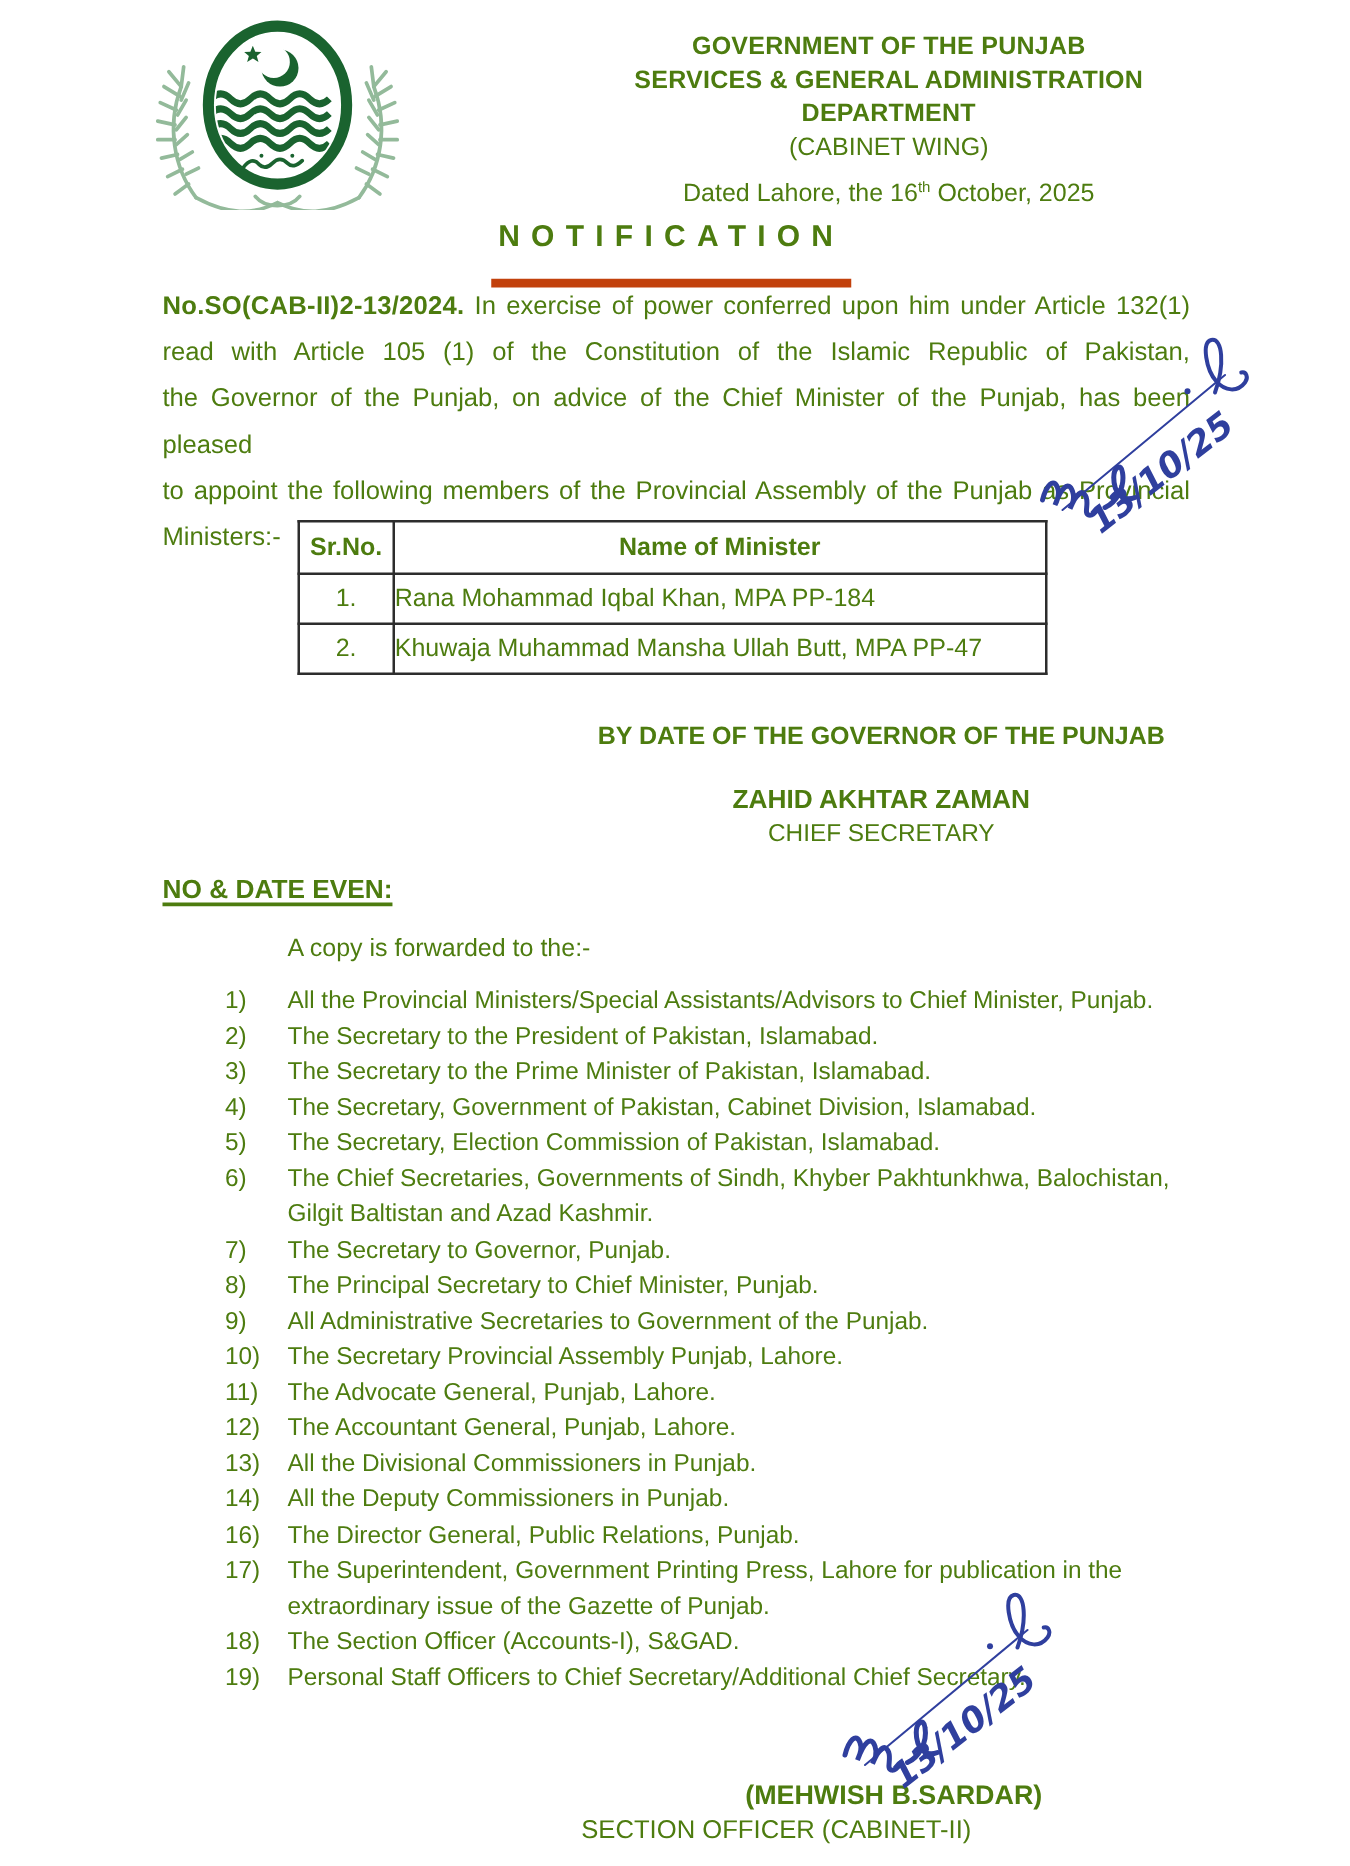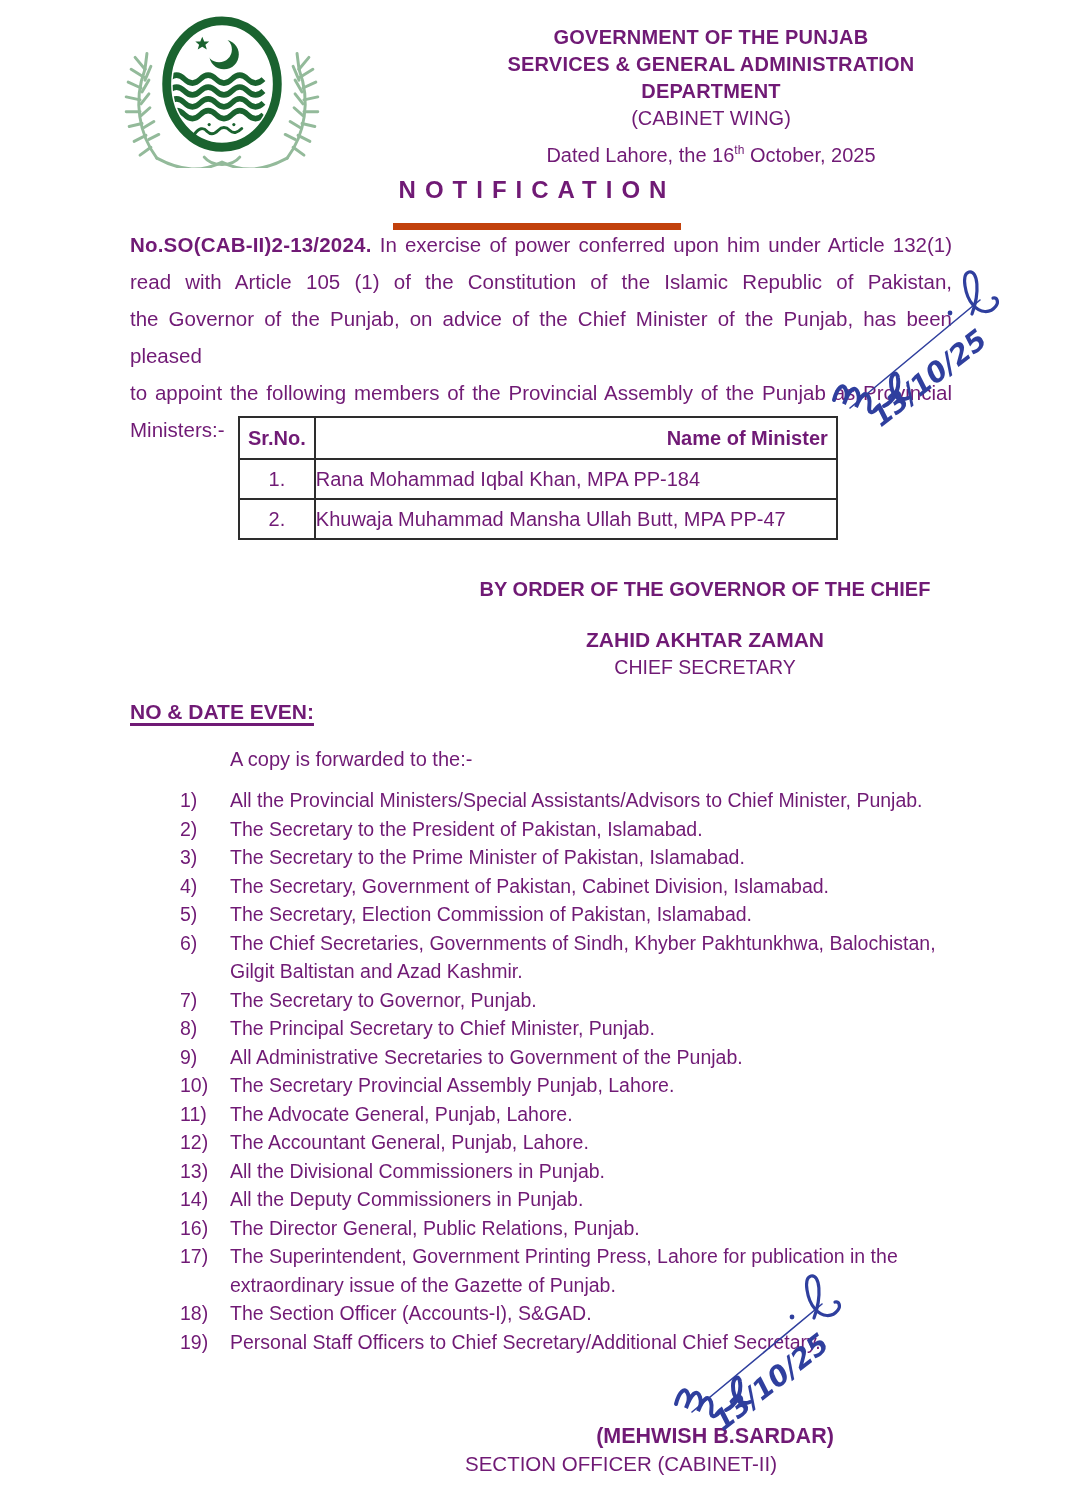--- a/index.html
+++ b/index.html
@@ -1,17 +1,17 @@
 <!DOCTYPE html>
 <html><head>
 <meta charset="utf-8">
 <style>
   html,body{margin:0;padding:0;background:#e8e8e8;}
   .page{position:relative;width:1080px;height:1493px;background:#ffffff;margin:0 auto;
-        font-family:"Liberation Sans","DejaVu Sans",sans-serif;color:#701a75;overflow:hidden;}
+        font-family:"Liberation Sans","DejaVu Sans",sans-serif;color:#4d7c0f;overflow:hidden;}
 
   
   .logo{position:absolute;left:112px;top:10px;width:220px;height:158px;}
   .hdr{position:absolute;left:465px;top:24px;width:492px;text-align:center;line-height:27px;}
   .hdr .b{font-weight:bold;font-size:20px;letter-spacing:.2px;}
   .hdr .r{font-size:20px;}
   .hdr .date{font-size:20px;margin-top:10px;}
   sup.ord{font-size:12px;vertical-align:super;line-height:0;}
 
   
@@ -21,21 +21,21 @@
 
   
   .bodypar{position:absolute;left:130px;top:226px;width:822px;font-size:20.5px;line-height:37px;}
   .bodypar .jl{text-align:justify;text-align-last:justify;}
   .bodypar .jl.last{text-align-last:left;}
   .bodypar b{letter-spacing:.2px;}
 
   
   table.mins{position:absolute;left:238px;top:416px;border-collapse:collapse;font-size:20px;}
   table.mins th,table.mins td{border:2px solid #2d2d2d;}
-  table.mins th{font-weight:bold;text-align:right;height:40px;padding:0 8px;}
+  table.mins th{font-weight:bold;text-align:center;height:40px;padding:0 8px;}
   table.mins td.sr{width:56px;text-align:center;height:38px;padding:0 8px;}
   table.mins td.nm{width:520px;text-align:left;padding:0 0;}
 
   
   .byorder{position:absolute;left:450px;top:578px;width:510px;text-align:center;font-weight:bold;font-size:20px;}
   .sigName{position:absolute;left:450px;top:628px;width:510px;text-align:center;font-weight:bold;font-size:21px;}
   .sigDesig{position:absolute;left:450px;top:656px;width:510px;text-align:center;font-size:19.5px;}
 
   
   .nodate{position:absolute;left:130px;top:700px;font-weight:bold;font-size:21px;
@@ -128,21 +128,21 @@
           <td class="sr">1.</td>
           <td class="nm">Rana Mohammad Iqbal Khan, MPA PP-184</td>
         </tr>
         <tr>
           <td class="sr">2.</td>
           <td class="nm">Khuwaja Muhammad Mansha Ullah Butt, MPA PP-47</td>
         </tr>
       </tbody>
   </table>
 
-  <div class="byorder">BY ORDER OF THE GOVERNOR OF THE CHIEF</div>
+  <div class="byorder">BY DATE OF THE GOVERNOR OF THE PUNJAB</div>
   <div class="sigName">ZAHID AKHTAR ZAMAN</div>
   <div class="sigDesig">CHIEF SECRETARY</div>
 
   <div class="nodate">NO &amp; DATE EVEN:</div>
   <div class="copyintro">A copy is forwarded to the:-</div>
   <ol class="dist">
       <li>
         <span class="li-no">1)</span>
         <span class="li-text">All the Provincial Ministers/Special Assistants/Advisors to Chief Minister, Punjab.</span>
       </li>

